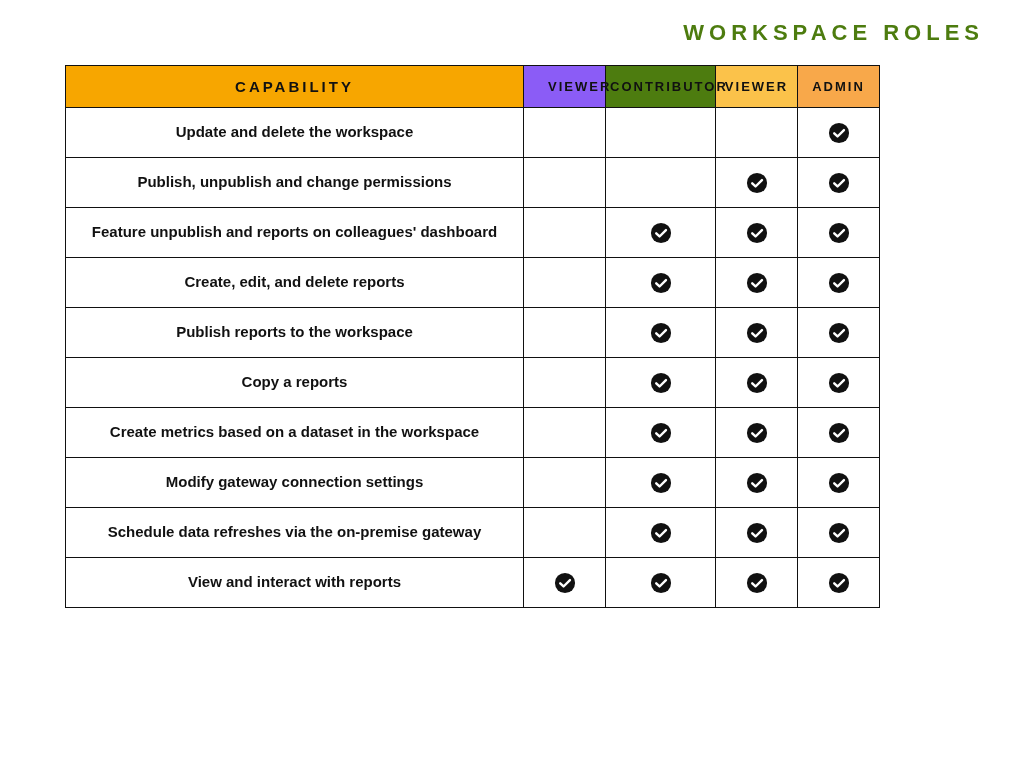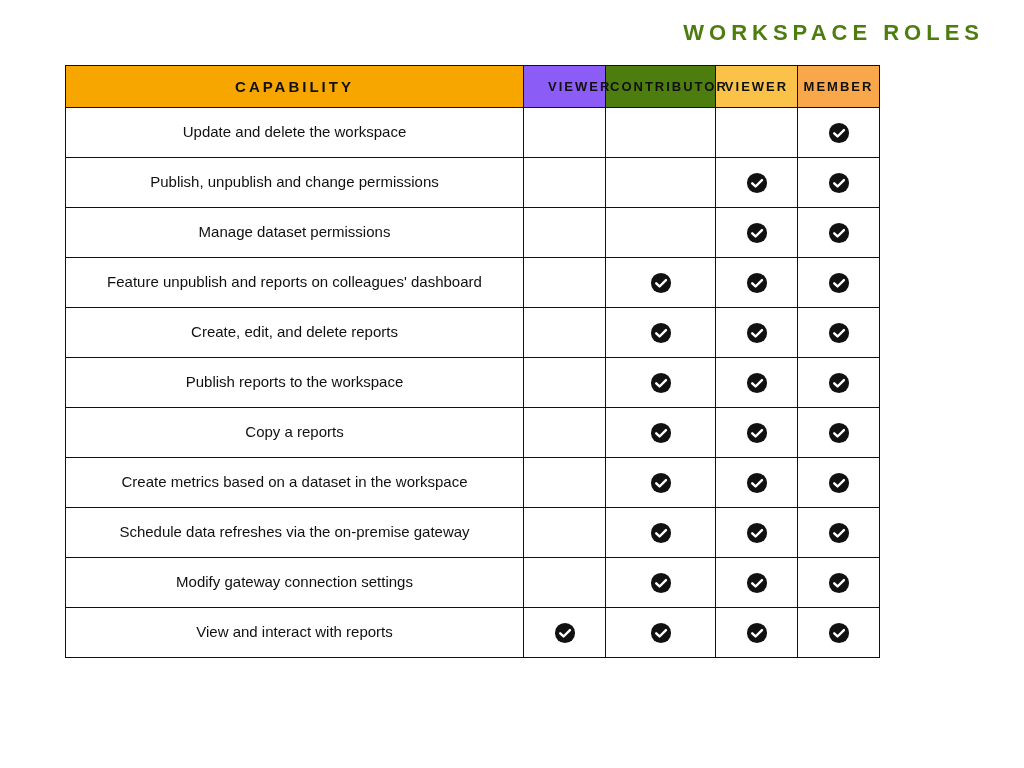--- a/index.html
+++ b/index.html
@@ -61,21 +61,21 @@
   td {
     font-size: 15px;
     text-align: center;
     vertical-align: middle;
     padding: 0 6px;
     height: 49px;
     line-height: 1.25;
   }
   td.cap-cell {
     text-align: center;
-    font-weight: 400;
+    font-weight: 700;
   }
   .check {
     display: inline-block;
     width: 22px;
     height: 22px;
     vertical-align: middle;
   }
   .check svg { display: block; }
 </style>
 </head>
@@ -93,21 +93,21 @@
         <col class="role-wide">
         <col class="role">
         <col class="role">
       </colgroup>
       <thead>
         <tr>
           <th class="capability-header">CAPABILITY</th>
           <th class="col-viewer">VIEWER</th>
           <th class="col-contrib">CONTRIBUTOR</th>
           <th class="col-member">VIEWER</th>
-          <th class="col-admin">MEMBER</th>
+          <th class="col-admin">ADMIN</th>
         </tr>
       </thead>
       <tbody id="roles-body">
           <tr>
             <td class="cap-cell">Update and delete the workspace</td>
             <td></td>
             <td></td>
             <td></td>
             <td><span class="check"><svg viewBox="0 0 24 24" width="22" height="22">
                   <circle cx="12" cy="12" r="11" fill="#111"></circle>
@@ -121,33 +121,20 @@
             <td><span class="check"><svg viewBox="0 0 24 24" width="22" height="22">
                   <circle cx="12" cy="12" r="11" fill="#111"></circle>
                   <path d="M6.8 12.4 L10.4 15.8 L17.4 8.8" fill="none" stroke="#fff" stroke-width="2.6" stroke-linecap="round" stroke-linejoin="round"></path>
                 </svg></span></td>
             <td><span class="check"><svg viewBox="0 0 24 24" width="22" height="22">
                   <circle cx="12" cy="12" r="11" fill="#111"></circle>
                   <path d="M6.8 12.4 L10.4 15.8 L17.4 8.8" fill="none" stroke="#fff" stroke-width="2.6" stroke-linecap="round" stroke-linejoin="round"></path>
                 </svg></span></td>
           </tr>
           <tr>
-            <td class="cap-cell">Manage dataset permissions</td>
-            <td></td>
-            <td></td>
-            <td><span class="check"><svg viewBox="0 0 24 24" width="22" height="22">
-                  <circle cx="12" cy="12" r="11" fill="#111"></circle>
-                  <path d="M6.8 12.4 L10.4 15.8 L17.4 8.8" fill="none" stroke="#fff" stroke-width="2.6" stroke-linecap="round" stroke-linejoin="round"></path>
-                </svg></span></td>
-            <td><span class="check"><svg viewBox="0 0 24 24" width="22" height="22">
-                  <circle cx="12" cy="12" r="11" fill="#111"></circle>
-                  <path d="M6.8 12.4 L10.4 15.8 L17.4 8.8" fill="none" stroke="#fff" stroke-width="2.6" stroke-linecap="round" stroke-linejoin="round"></path>
-                </svg></span></td>
-          </tr>
-          <tr>
             <td class="cap-cell">Feature unpublish and reports on colleagues' dashboard</td>
             <td></td>
             <td><span class="check"><svg viewBox="0 0 24 24" width="22" height="22">
                   <circle cx="12" cy="12" r="11" fill="#111"></circle>
                   <path d="M6.8 12.4 L10.4 15.8 L17.4 8.8" fill="none" stroke="#fff" stroke-width="2.6" stroke-linecap="round" stroke-linejoin="round"></path>
                 </svg></span></td>
             <td><span class="check"><svg viewBox="0 0 24 24" width="22" height="22">
                   <circle cx="12" cy="12" r="11" fill="#111"></circle>
                   <path d="M6.8 12.4 L10.4 15.8 L17.4 8.8" fill="none" stroke="#fff" stroke-width="2.6" stroke-linecap="round" stroke-linejoin="round"></path>
                 </svg></span></td>
@@ -214,37 +201,37 @@
             <td><span class="check"><svg viewBox="0 0 24 24" width="22" height="22">
                   <circle cx="12" cy="12" r="11" fill="#111"></circle>
                   <path d="M6.8 12.4 L10.4 15.8 L17.4 8.8" fill="none" stroke="#fff" stroke-width="2.6" stroke-linecap="round" stroke-linejoin="round"></path>
                 </svg></span></td>
             <td><span class="check"><svg viewBox="0 0 24 24" width="22" height="22">
                   <circle cx="12" cy="12" r="11" fill="#111"></circle>
                   <path d="M6.8 12.4 L10.4 15.8 L17.4 8.8" fill="none" stroke="#fff" stroke-width="2.6" stroke-linecap="round" stroke-linejoin="round"></path>
                 </svg></span></td>
           </tr>
           <tr>
+            <td class="cap-cell">Modify gateway connection settings</td>
+            <td></td>
+            <td><span class="check"><svg viewBox="0 0 24 24" width="22" height="22">
+                  <circle cx="12" cy="12" r="11" fill="#111"></circle>
+                  <path d="M6.8 12.4 L10.4 15.8 L17.4 8.8" fill="none" stroke="#fff" stroke-width="2.6" stroke-linecap="round" stroke-linejoin="round"></path>
+                </svg></span></td>
+            <td><span class="check"><svg viewBox="0 0 24 24" width="22" height="22">
+                  <circle cx="12" cy="12" r="11" fill="#111"></circle>
+                  <path d="M6.8 12.4 L10.4 15.8 L17.4 8.8" fill="none" stroke="#fff" stroke-width="2.6" stroke-linecap="round" stroke-linejoin="round"></path>
+                </svg></span></td>
+            <td><span class="check"><svg viewBox="0 0 24 24" width="22" height="22">
+                  <circle cx="12" cy="12" r="11" fill="#111"></circle>
+                  <path d="M6.8 12.4 L10.4 15.8 L17.4 8.8" fill="none" stroke="#fff" stroke-width="2.6" stroke-linecap="round" stroke-linejoin="round"></path>
+                </svg></span></td>
+          </tr>
+          <tr>
             <td class="cap-cell">Schedule data refreshes via the on-premise gateway</td>
-            <td></td>
-            <td><span class="check"><svg viewBox="0 0 24 24" width="22" height="22">
-                  <circle cx="12" cy="12" r="11" fill="#111"></circle>
-                  <path d="M6.8 12.4 L10.4 15.8 L17.4 8.8" fill="none" stroke="#fff" stroke-width="2.6" stroke-linecap="round" stroke-linejoin="round"></path>
-                </svg></span></td>
-            <td><span class="check"><svg viewBox="0 0 24 24" width="22" height="22">
-                  <circle cx="12" cy="12" r="11" fill="#111"></circle>
-                  <path d="M6.8 12.4 L10.4 15.8 L17.4 8.8" fill="none" stroke="#fff" stroke-width="2.6" stroke-linecap="round" stroke-linejoin="round"></path>
-                </svg></span></td>
-            <td><span class="check"><svg viewBox="0 0 24 24" width="22" height="22">
-                  <circle cx="12" cy="12" r="11" fill="#111"></circle>
-                  <path d="M6.8 12.4 L10.4 15.8 L17.4 8.8" fill="none" stroke="#fff" stroke-width="2.6" stroke-linecap="round" stroke-linejoin="round"></path>
-                </svg></span></td>
-          </tr>
-          <tr>
-            <td class="cap-cell">Modify gateway connection settings</td>
             <td></td>
             <td><span class="check"><svg viewBox="0 0 24 24" width="22" height="22">
                   <circle cx="12" cy="12" r="11" fill="#111"></circle>
                   <path d="M6.8 12.4 L10.4 15.8 L17.4 8.8" fill="none" stroke="#fff" stroke-width="2.6" stroke-linecap="round" stroke-linejoin="round"></path>
                 </svg></span></td>
             <td><span class="check"><svg viewBox="0 0 24 24" width="22" height="22">
                   <circle cx="12" cy="12" r="11" fill="#111"></circle>
                   <path d="M6.8 12.4 L10.4 15.8 L17.4 8.8" fill="none" stroke="#fff" stroke-width="2.6" stroke-linecap="round" stroke-linejoin="round"></path>
                 </svg></span></td>
             <td><span class="check"><svg viewBox="0 0 24 24" width="22" height="22">

